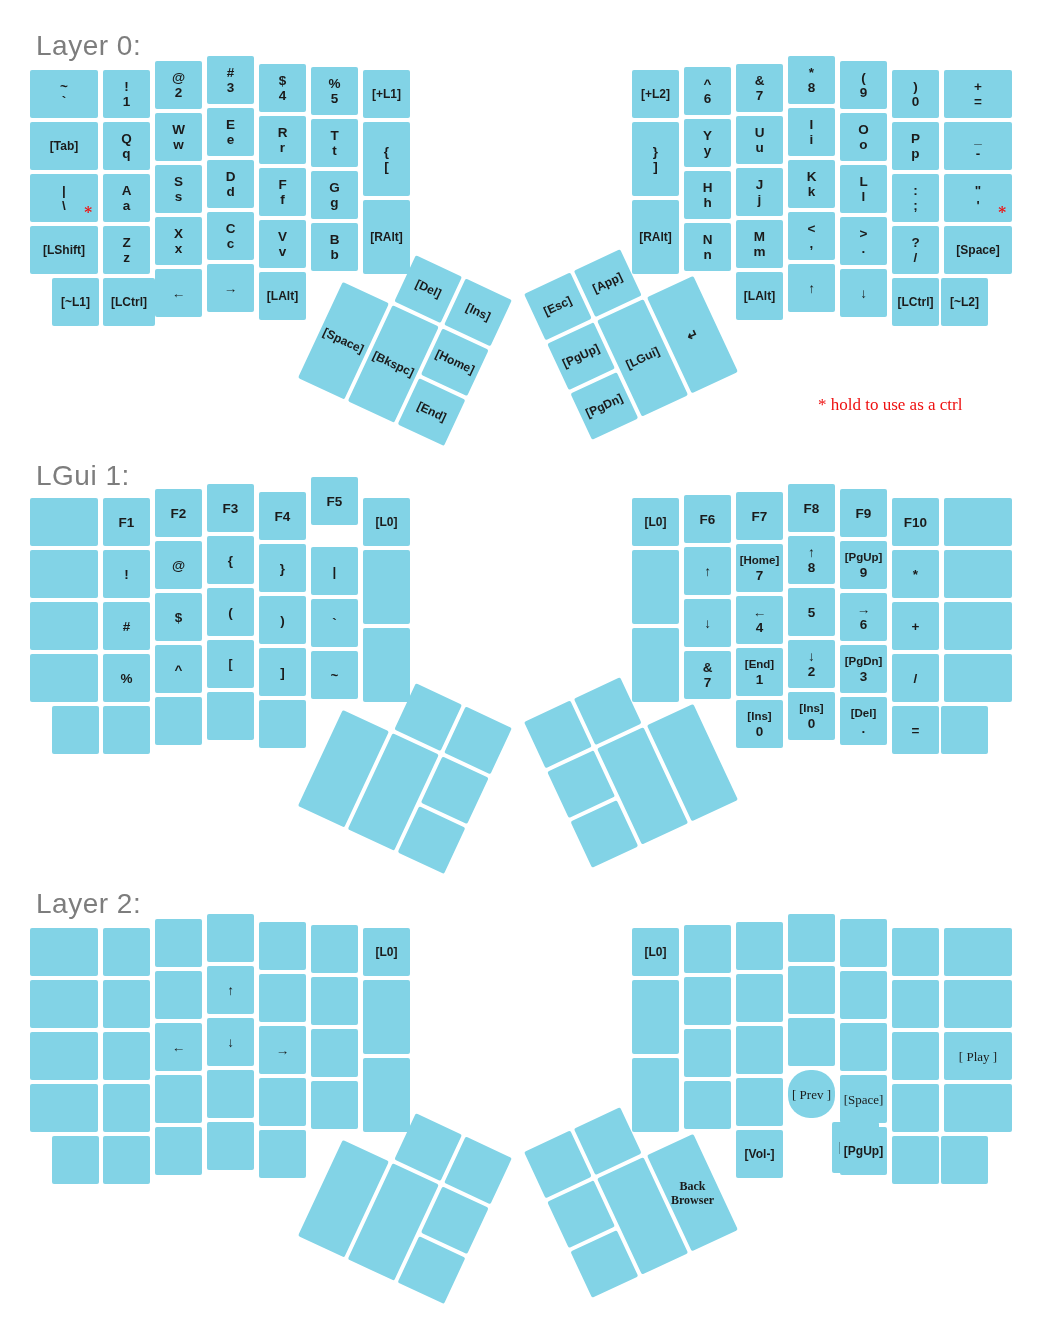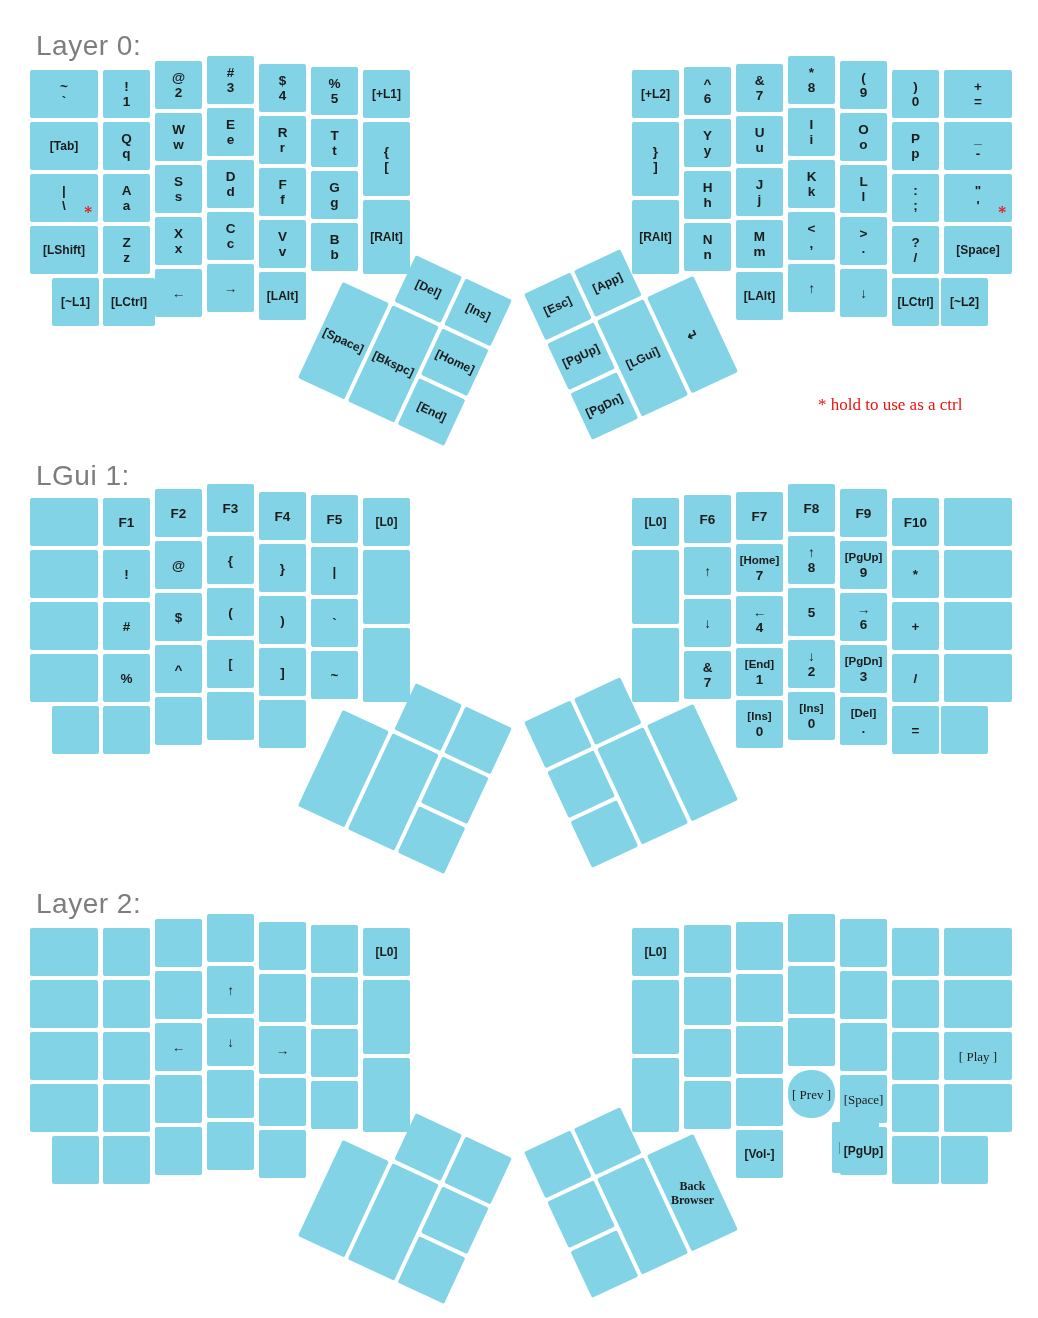--- a/index.html
+++ b/index.html
@@ -477,21 +477,21 @@
       <div class="key" style="left: 207px; top: 484px; width: 47px; height: 48px;">
         <div class="lines">
           <span class="kl">F3</span>
         </div>
       </div>
       <div class="key" style="left: 259px; top: 492px; width: 47px; height: 48px;">
         <div class="lines">
           <span class="kl">F4</span>
         </div>
       </div>
-      <div class="key" style="left: 311px; top: 495px; width: 47px; height: 48px;">
+      <div class="key" style="left: 311px; top: 477px; width: 47px; height: 48px;">
         <div class="lines">
           <span class="kl">F5</span>
         </div>
       </div>
       <div class="key" style="left: 363px; top: 498px; width: 47px; height: 48px;">
         <div class="lines">
           <span class="kl sm">[L0]</span>
         </div>
       </div>
       <div class="key" style="left: 30px; top: 550px; width: 68px; height: 48px;">

